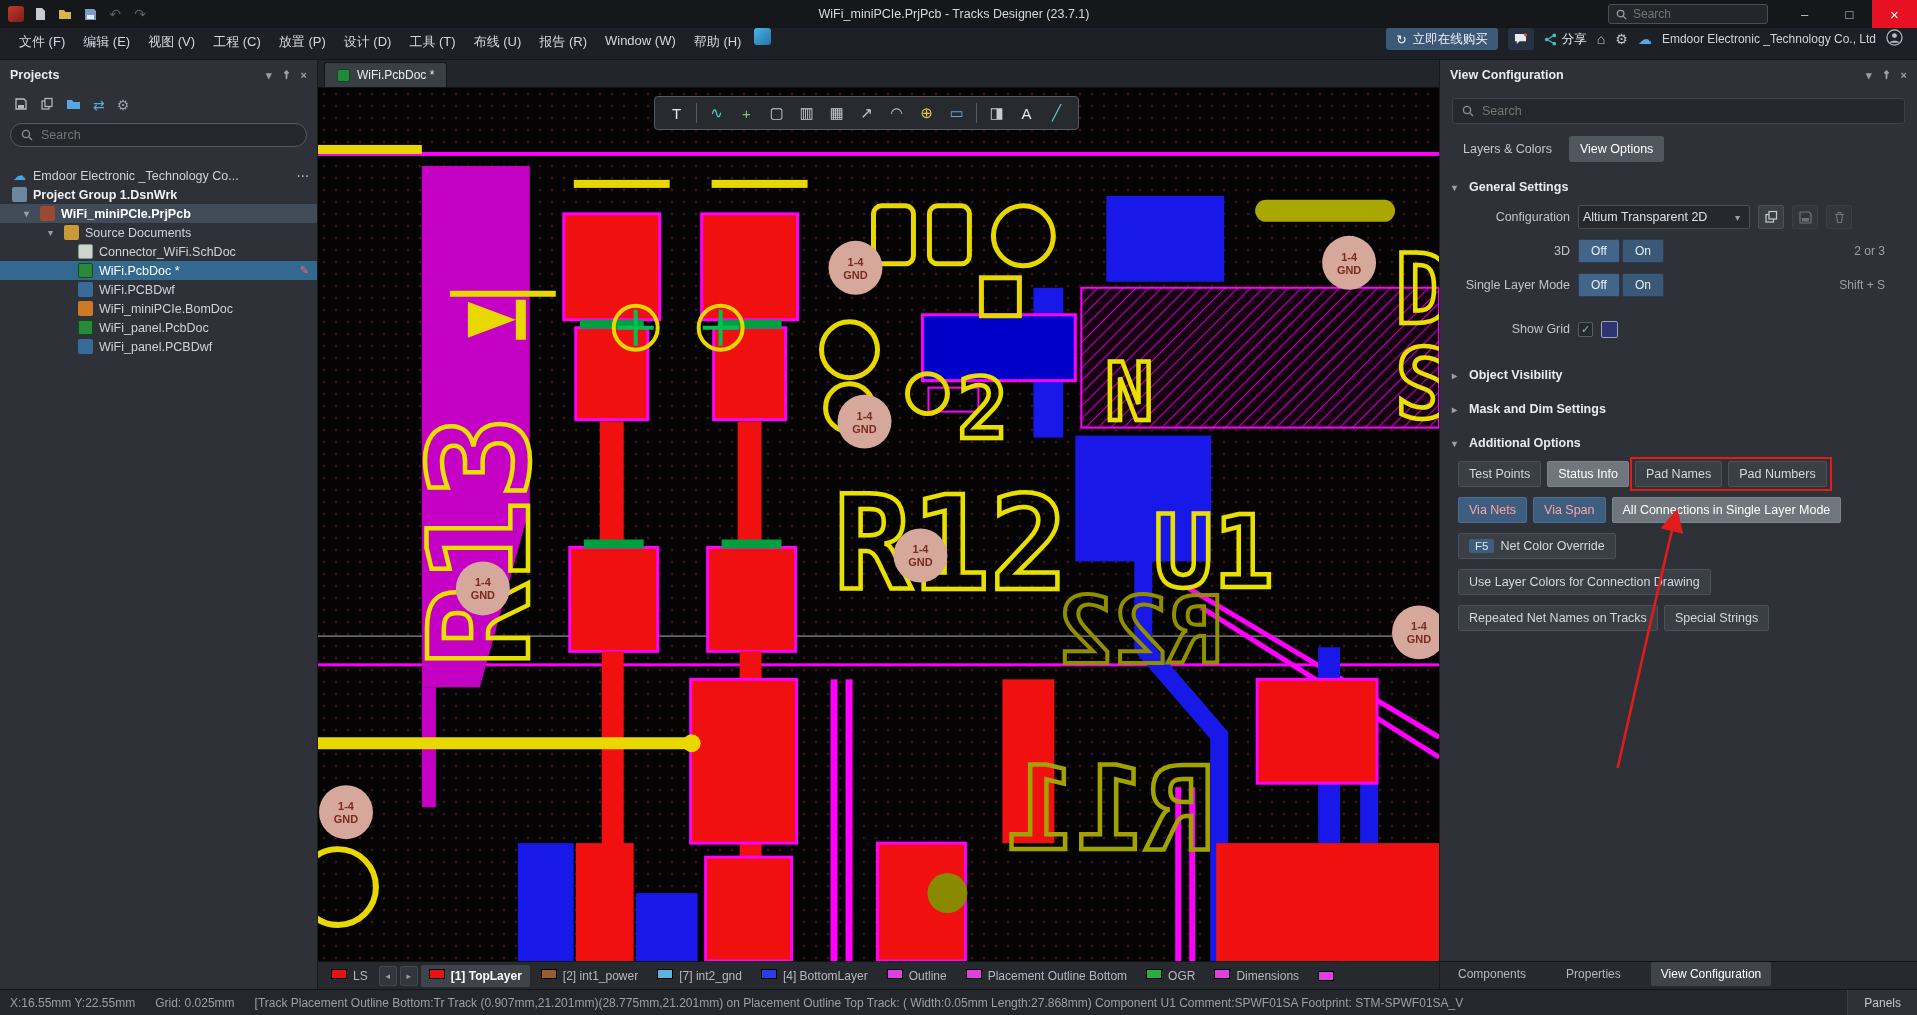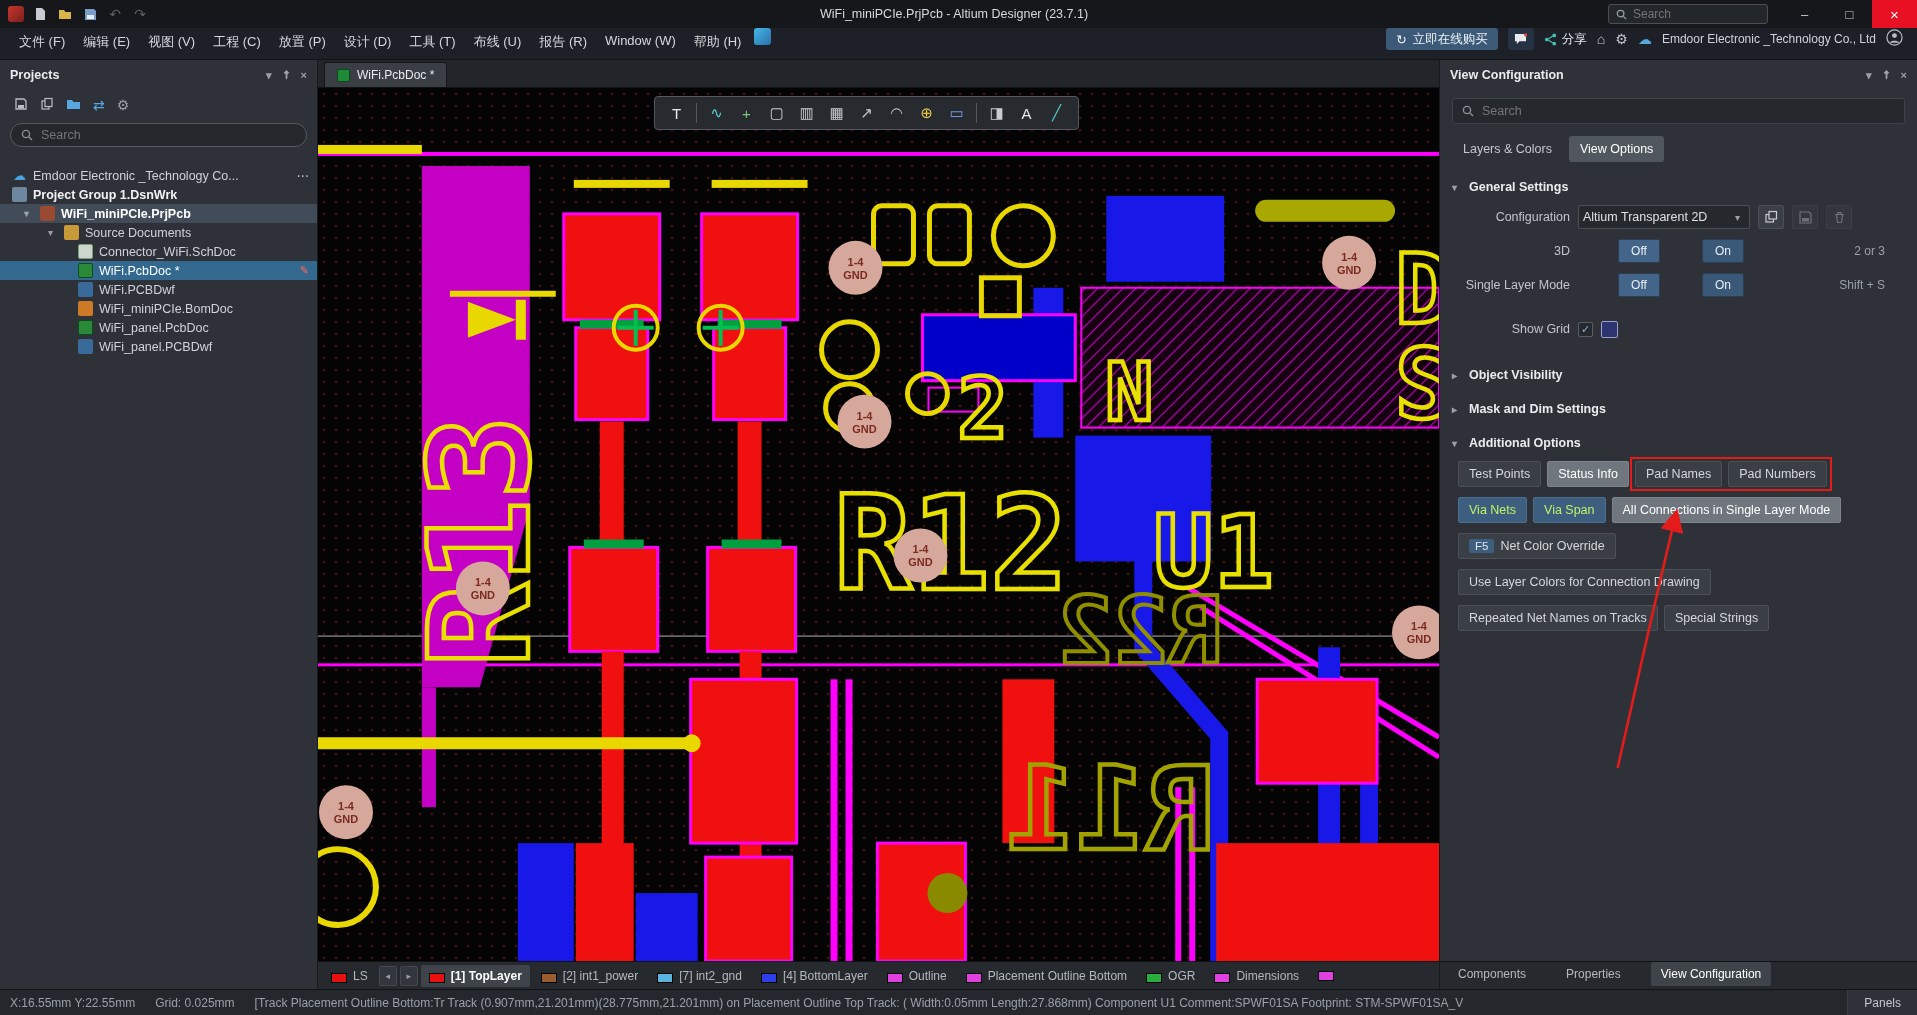--- a/index.html
+++ b/index.html
@@ -75,50 +75,50 @@
   .pcb-svg { position:absolute; inset:0; width:100%; height:100%; }
   .silk { fill:none; stroke:#e8e000; stroke-width:4.5px; font-family:"DejaVu Sans Mono",monospace; font-weight:bold; }
   .silk-olive { fill:none; stroke:#8f8f00; stroke-width:4px; font-family:"DejaVu Sans Mono",monospace; font-weight:bold; }
   .silk-oliveb { fill:none; stroke:#a2a200; stroke-width:4.5px; font-family:"DejaVu Sans Mono",monospace; font-weight:bold; }
   .gnd-t { fill:#7a2a1e; font-size:11px; font-weight:bold; text-anchor:middle; font-family:"Liberation Sans",sans-serif; }
   .float-toolbar { position:absolute; left:336px; top:8px; height:34px; background:rgba(41,44,48,.96); border:1px solid #55585e; border-radius:4px; display:flex; align-items:center; gap:3px; padding:0 8px; z-index:5; }
   .ft-icon { width:27px; height:26px; display:flex; align-items:center; justify-content:center; font-size:15px; border-radius:3px; color:#c8ccd2; }
   .ft-sep { width:1px; height:20px; background:#55585e; margin:0 3px; }
 
   .layer-bar { height:28px; background:#26292e; border-top:1px solid #101214; display:flex; align-items:center; gap:3px; padding:0 5px; font-size:12px; color:#b4b9c0; overflow:hidden; }
-  .layer-tab { display:flex; align-items:flex-end; gap:6px; padding:4px 8px; border-radius:2px; white-space:nowrap; }
+  .layer-tab { display:flex; align-items:flex-start; gap:6px; padding:4px 8px; border-radius:2px; white-space:nowrap; }
   .layer-tab.active { background:#3f444a; color:#fff; font-weight:bold; }
   .chip { width:16px; height:10px; border:1px solid #000; flex:none; }
   .layer-nav { width:18px; height:20px; background:#33373d; border:1px solid #44484e; display:flex; align-items:center; justify-content:center; color:#9aa0a8; font-size:9px; border-radius:2px; }
 
   
   .right-panel { width:478px; background:#2e3238; border-left:1px solid #17191d; display:flex; flex-direction:column; position:relative; }
   .vc-search { margin:8px 12px 0; display:flex; align-items:center; gap:8px; background:#25282d; border:1px solid #3e4248; border-radius:3px; height:26px; padding:0 9px; color:#8a9098; }
   .vc-search input { background:transparent; border:none; outline:none; color:#c8ccd2; width:380px; font-size:12.5px; }
   .vc-tabs { display:flex; gap:6px; padding:12px 12px 0; margin-bottom:4px; }
   .vc-tab { padding:6px 11px; font-size:12.5px; color:#c4c8ce; border-radius:3px; }
   .vc-tab.active { background:#51575e; color:#fff; }
   .section-title { display:flex; align-items:center; gap:7px; padding:14px 12px 6px; font-weight:bold; font-size:12.5px; color:#e9ebee; }
   .vc-row { display:flex; align-items:center; padding:5px 18px; gap:8px; font-size:12.5px; color:#c9cdd3; min-height:34px; }
   .vc-label { width:112px; text-align:right; color:#c0c4ca; flex:none; }
   .dropdown { display:flex; align-items:center; justify-content:space-between; background:#25282d; border:1px solid #4a4e55; height:24px; padding:0 4px; width:172px; border-radius:2px; color:#dde0e4; font-size:12.5px; }
   .cfg-btn { width:26px; height:24px; background:#3a3f45; border:1px solid #4d5157; border-radius:2px; display:flex; align-items:center; justify-content:center; }
   .cfg-btn.dis { opacity:.42; }
   .seg { display:flex; gap:2px; }
-  .seg-btn { min-width:42px; height:24px; display:flex; align-items:center; justify-content:center; color:#e9eef3; font-size:12px; border-radius:2px; border:1px solid #2c3e52;margin-left:40px; }
+  .seg-btn { min-width:42px; height:24px; display:flex; align-items:center; justify-content:center; color:#e9eef3; font-size:12px; border-radius:2px; border:1px solid #2c3e52; }
   .seg-off { background:#44658a; }
   .seg-on { background:#3a5878; }
   .hint { margin-left:auto; color:#9aa0a8; font-size:12px; padding-right:14px; }
   .checkbox { width:15px; height:15px; background:#25282d; border:1px solid #5a5e64; border-radius:2px; display:flex; align-items:center; justify-content:center; color:#8ab4d8; font-size:11px; }
   .swatch { width:17px; height:17px; background:#2e3470; border:1px solid #9aa0c8; border-radius:2px; }
   .btn-row { display:flex; gap:6px; padding:5px 18px; align-items:center; }
   .btn { height:26px; display:inline-flex; align-items:center; gap:6px; padding:0 10px; font-size:12.5px; border-radius:2px; white-space:nowrap; }
   .btn.dark { background:#3a3f45; color:#d4d7db; border:1px solid #4d5157; }
   .btn.light { background:#6f767d; color:#fff; border:1px solid #7d848b; }
-  .btn.blue { background:#3d5e7e; color:#bef264; border:1px solid #4a6e90; }
+  .btn.blue { background:#3d5e7e; color:#fca5a5; border:1px solid #4a6e90; }
   .f5-chip { background:#3d5e7e; border-radius:2px; padding:1px 6px; font-size:11.5px; color:#dce6ef; }
   .anno-wrap { position:relative; display:inline-flex; gap:6px; }
   .anno-box { position:absolute; top:-4px; left:-5px; right:-5px; bottom:-4px; border:2px solid #e31b1b; pointer-events:none; }
   .anno-arrow { position:absolute; inset:0; width:100%; height:100%; pointer-events:none; z-index:10; }
   .right-bottom { margin-top:auto; height:28px; background:#26292e; border-top:1px solid #101214; display:flex; align-items:flex-start; gap:20px; padding:0 8px; font-size:12px; color:#b4b9c0; }
   .pb { padding:5px 10px; border-radius:2px; white-space:nowrap; }
   .pb.active { background:#3f444a; color:#fff; }
 
   
   .statusbar { height:26px; background:#24272c; border-top:1px solid #121418; display:flex; align-items:center; gap:20px; padding:0 0 0 10px; font-size:12px; color:#9aa0a8; }
@@ -143,21 +143,21 @@
     </span>
     <span class="tb-ic">
       <svg width="13" height="13" viewBox="0 0 13 13">
           <path d="M1 1h9l2 2v9H1z" fill="#7a9cc8"></path>
           <rect x="3" y="7" width="7" height="4" fill="#e8eef5"></rect>
         </svg>
     </span>
     <span class="tb-ic tb-undo">↶</span>
     <span class="tb-ic tb-undo">↷</span>
   </div>
-  <div class="tb-title">WiFi_miniPCIe.PrjPcb - Altium Designer (23.7.1)</div>
+  <div class="tb-title">WiFi_miniPCIe.PrjPcb - Tracks Designer (23.7.1)</div>
   <div class="tb-right">
     <span class="tb-search">
       <svg width="11" height="11" viewBox="0 0 12 12">
           <circle cx="5" cy="5" r="3.6" fill="none" stroke="#9aa0a8" stroke-width="1.4"></circle>
           <line x1="8" y1="8" x2="11" y2="11" stroke="#9aa0a8" stroke-width="1.4"></line>
         </svg>
       <input placeholder="Search" style="">
     </span>
     <span class="win-btn">–</span>
     <span class="win-btn">□</span>

